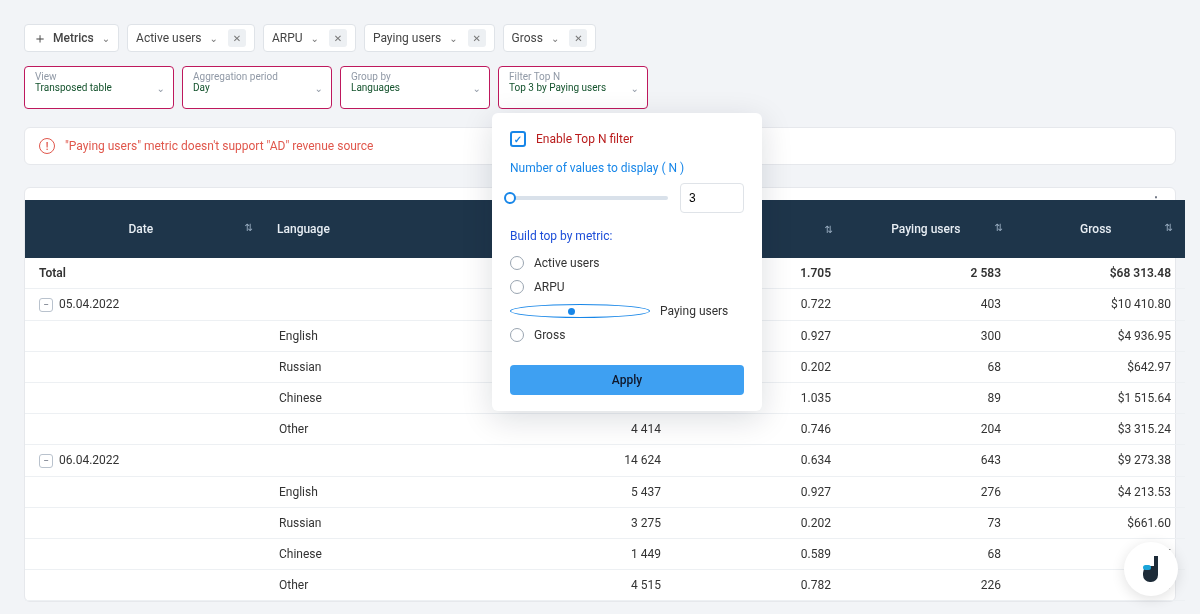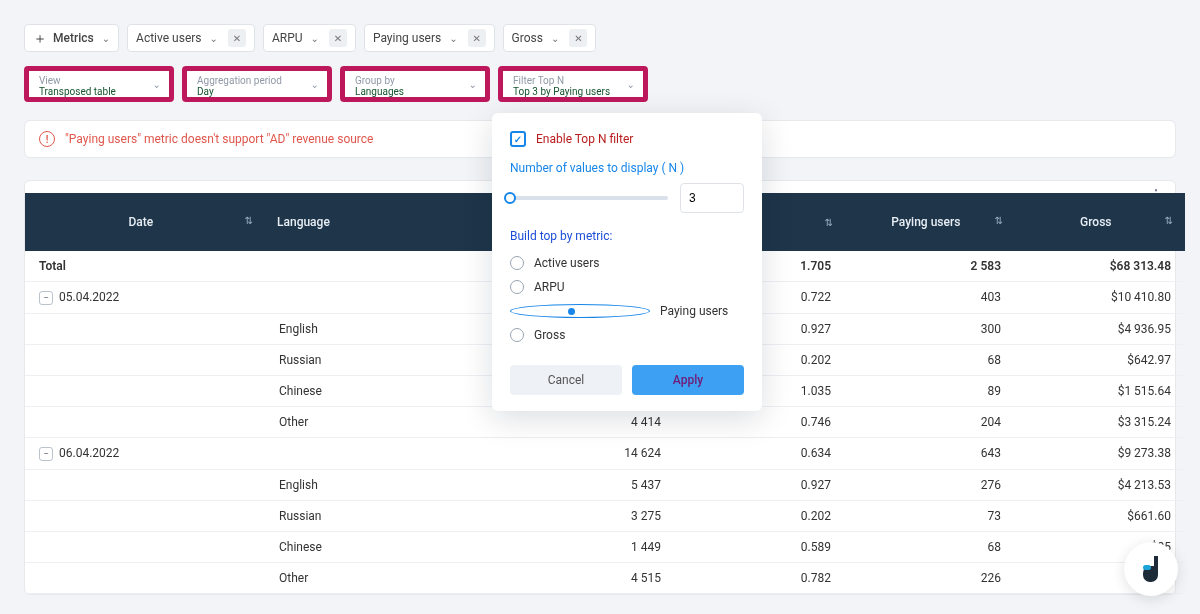--- a/index.html
+++ b/index.html
@@ -27,22 +27,22 @@
   .chip .chev { color: #777; font-size: 10px; margin-left: 2px; }
   .chip .close {
     margin-left: 4px; width: 18px; height: 18px; border-radius: 3px;
     background: #edf0f3; display: flex; align-items: center; justify-content: center;
     color: #777; font-size: 10px; cursor: pointer;
   }
 
   
   .selects { display: flex; gap: 8px; margin-bottom: 18px; }
   .sel {
-    background: #fff; border: 5px solid #be185d; border-radius: 4px;
-    padding: 4px 28px 4px 10px; position: relative; height: 36px;
+    background: #fff; border: 1px solid #be185d; border-radius: 4px;
+    padding: 4px 28px 4px 10px; position: relative; height: 43px;
     min-width: 140px;
   }
   .sel.wide { min-width: 150px; }
   .sel .lbl { font-size: 10px; color: #9099a6; }
   .sel .val { font-size: 10px; color: #14532d; }
   .sel .chev {
     position: absolute; right: 8px; top: 50%; transform: translateY(-50%);
     color: #9099a6; font-size: 10px;
   }
 
@@ -124,21 +124,21 @@
     display: flex; align-items: center; justify-content: center;
   }
   .radio.sel { border-color: #1786e8; }
   .radio.sel::after { content: ""; width: 7px; height: 7px; background: #1786e8; border-radius: 50%; }
   .pop-actions { display: flex; gap: 10px; }
   .btn {
     flex: 1; height: 30px; border-radius: 4px; font-size: 12px; display: flex;
     align-items: center; justify-content: center; cursor: pointer;
   }
   .btn.cancel { background: #eef1f5; color: #555; }
-  .btn.apply  { background: #3ea0f2; color: #701a75; font-weight: 500; }
+  .btn.apply  { background: #3ea0f2; color: #0f172a; font-weight: 500; }
 
   
   .logo {
     position: absolute; right: 22px; bottom: 18px; width: 54px; height: 54px;
     background: #fff; border-radius: 50%; box-shadow: 0 3px 14px rgba(0,0,0,0.12);
     display: flex; align-items: center; justify-content: center;
   }
   .logo svg { display: block; }
 </style>
 </head>
@@ -343,21 +343,20 @@
       <div class="radio-item">
         <span class="radio sel"></span>
         <span>Paying users</span>
       </div>
       <div class="radio-item">
         <span class="radio"></span>
         <span>Gross</span>
       </div>
     </div>
   <div class="pop-actions">
-    <div class="btn cancel">Cancel</div>
     <div class="btn apply">Apply</div>
   </div>
 </div>
 
 <div class="logo">
   <svg width="30" height="30" viewBox="0 0 30 30">
     <path d="M18 2 h4 v19 a7 7 0 0 1 -7 7 h-1 a7 7 0 0 1 -7 -7 v-2 a7 7 0 0 1 7 -7 h4 z" fill="#1d2b38"></path>
     <rect x="7" y="11" width="8" height="5" rx="2.5" fill="#1aa4d9"></rect>
   </svg>
 </div>

